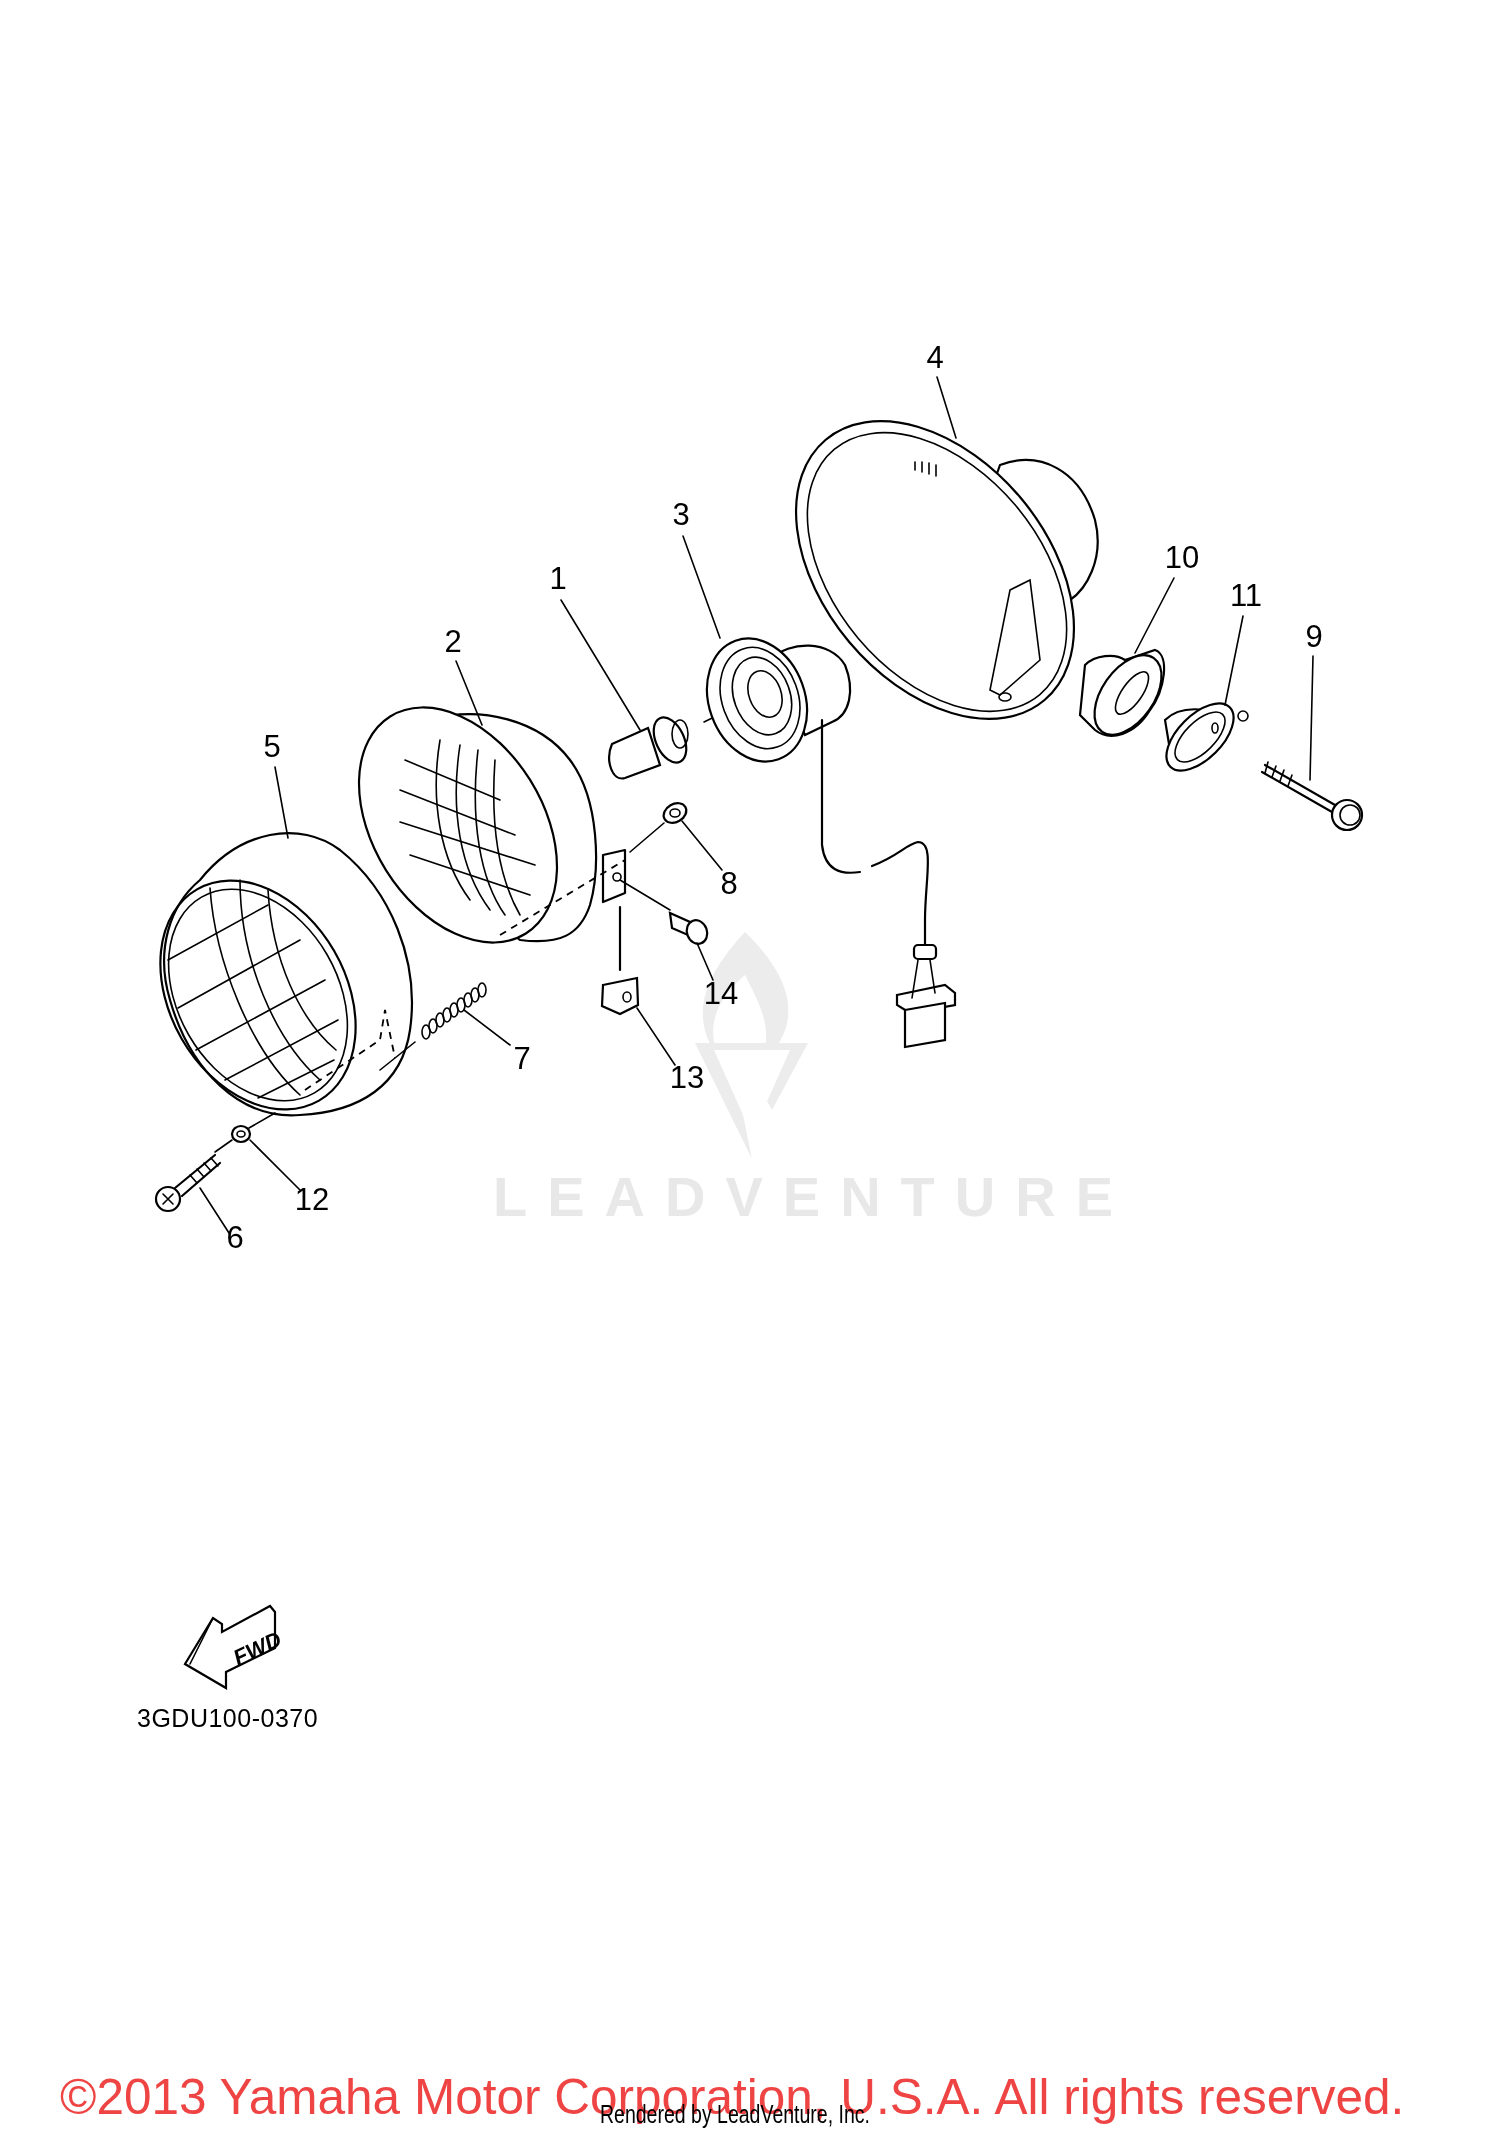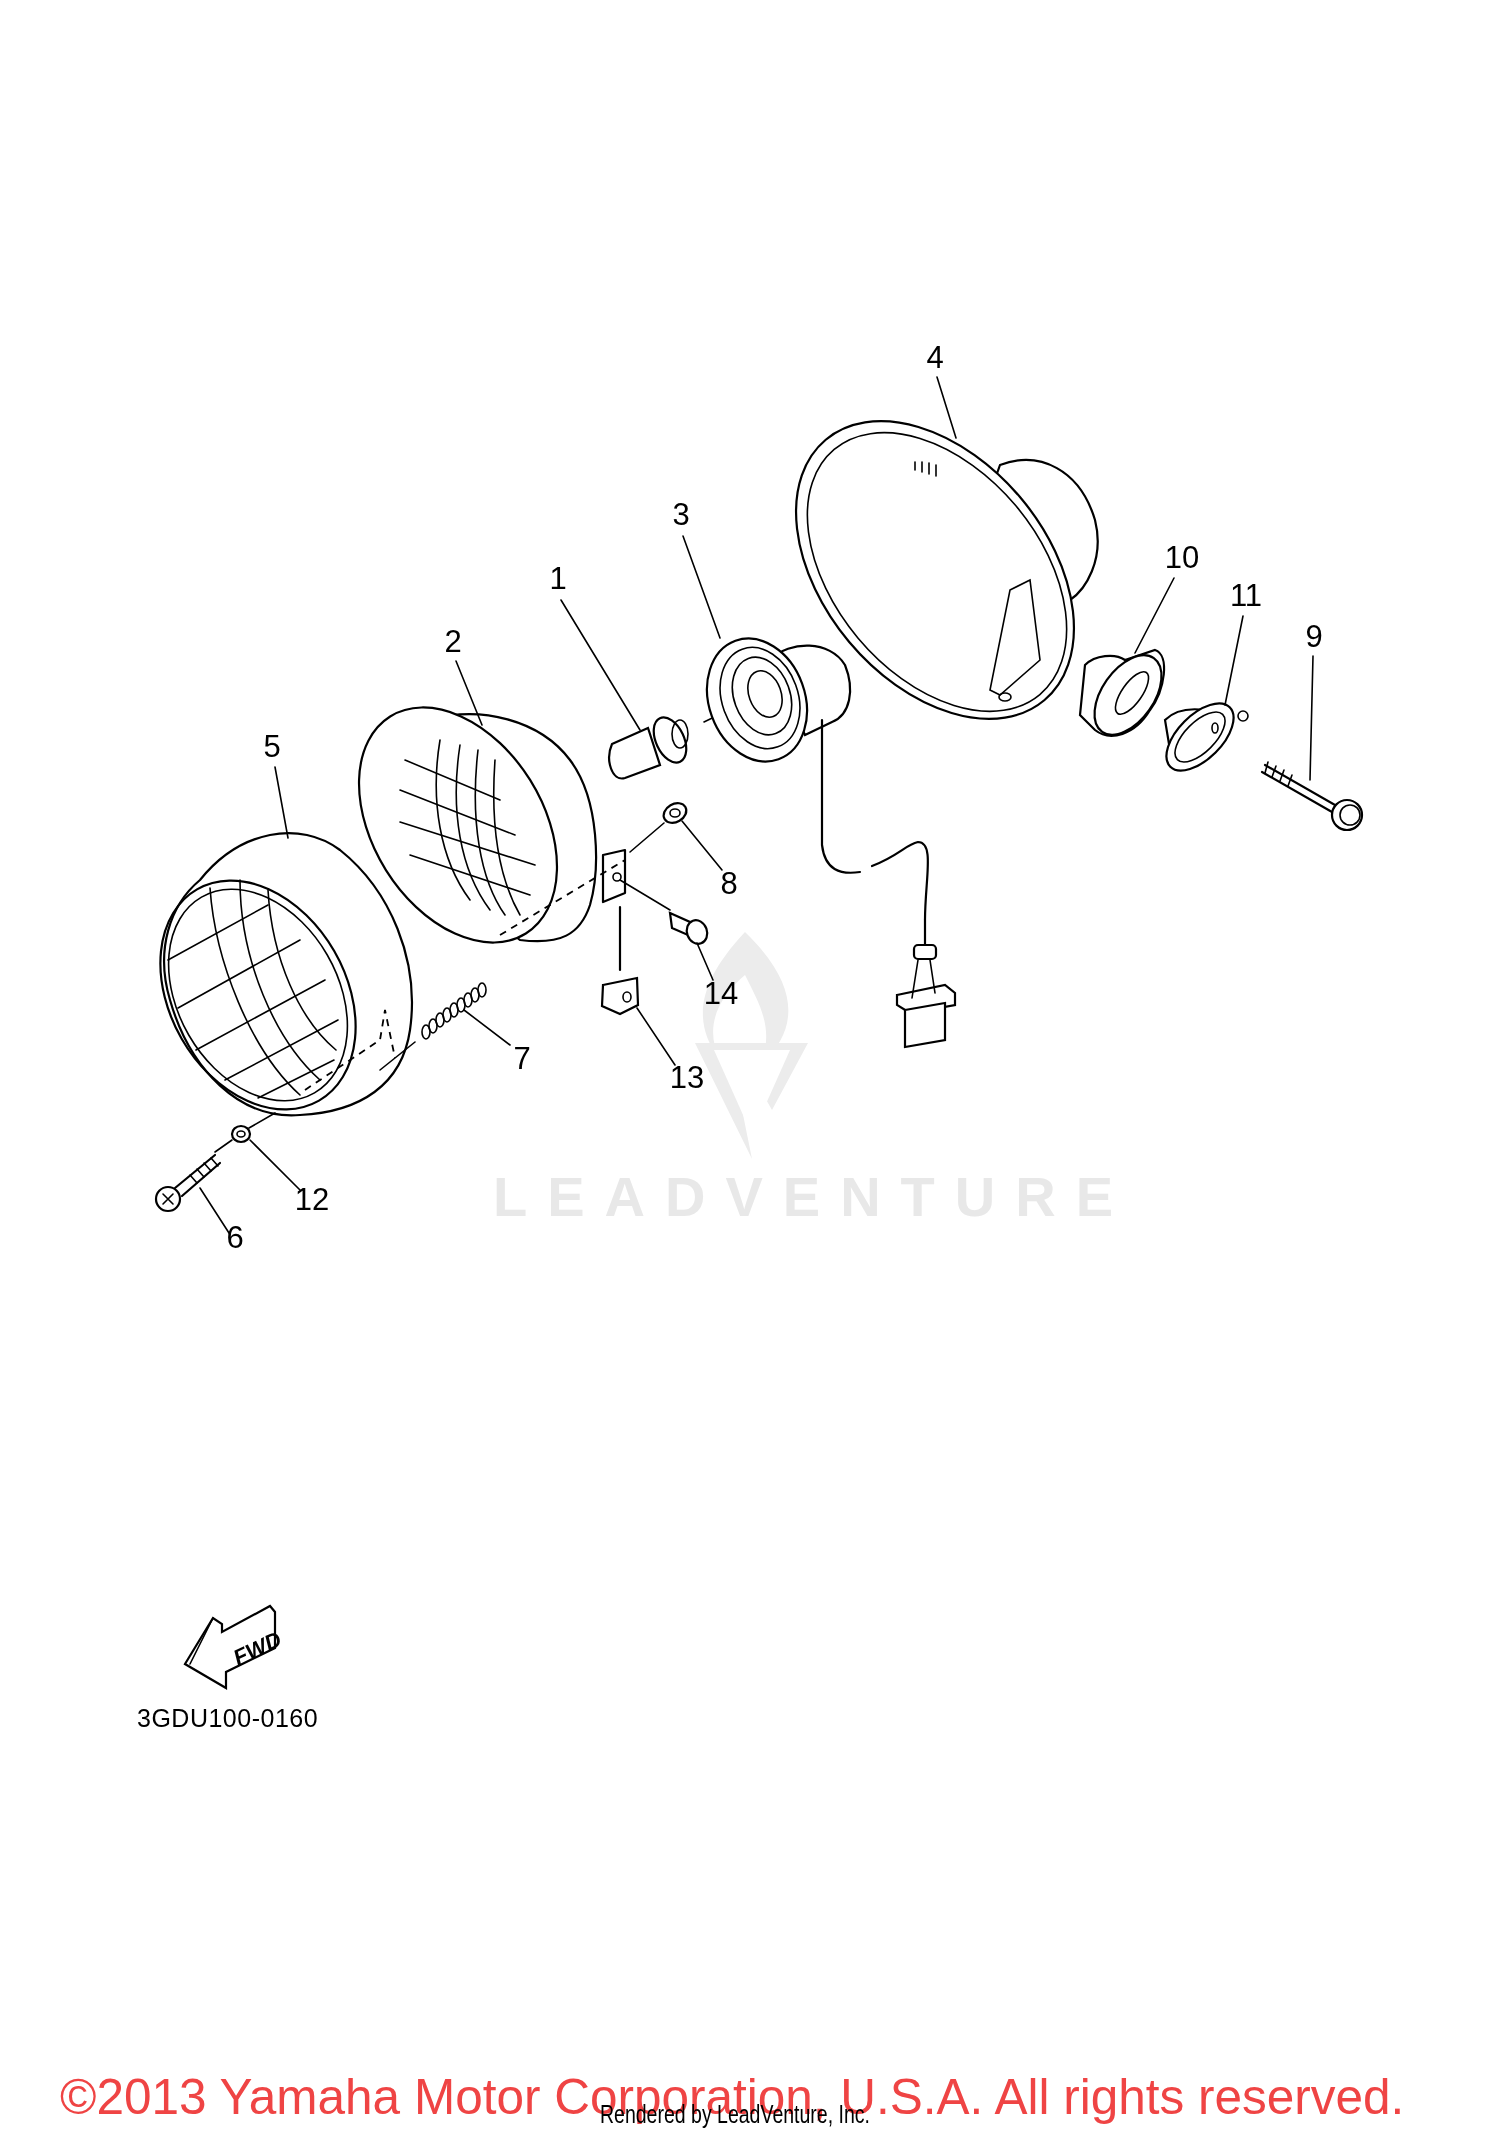--- a/index.html
+++ b/index.html
@@ -221,15 +221,15 @@
     <text class="callout" x="721" y="1004">14</text>
   </g>
 
   <g>
     <path class="fillw" d="M185 1664 L213 1618 L222 1624 L222 1632 L270 1606 L275 1612 L275 1648 L226 1672 L226 1688 Z"></path>
     <path class="thin" d="M213 1618 L190 1664"></path>
     <text x="232" y="1660" font-family="Liberation Sans, sans-serif" font-size="22" font-weight="bold" font-style="italic" fill="#000" transform="rotate(-25 248 1650)">FWD</text>
   </g>
 </svg>
 
-<div class="diagram-code">3GDU100-0160</div>
+<div class="diagram-code">3GDU100-0370</div>
 <div class="copyright">©2013 Yamaha Motor Corporation, U.S.A. All rights reserved.</div>
 <div class="rendered">Rendered by LeadVenture, Inc.</div>
 
 </body></html>

